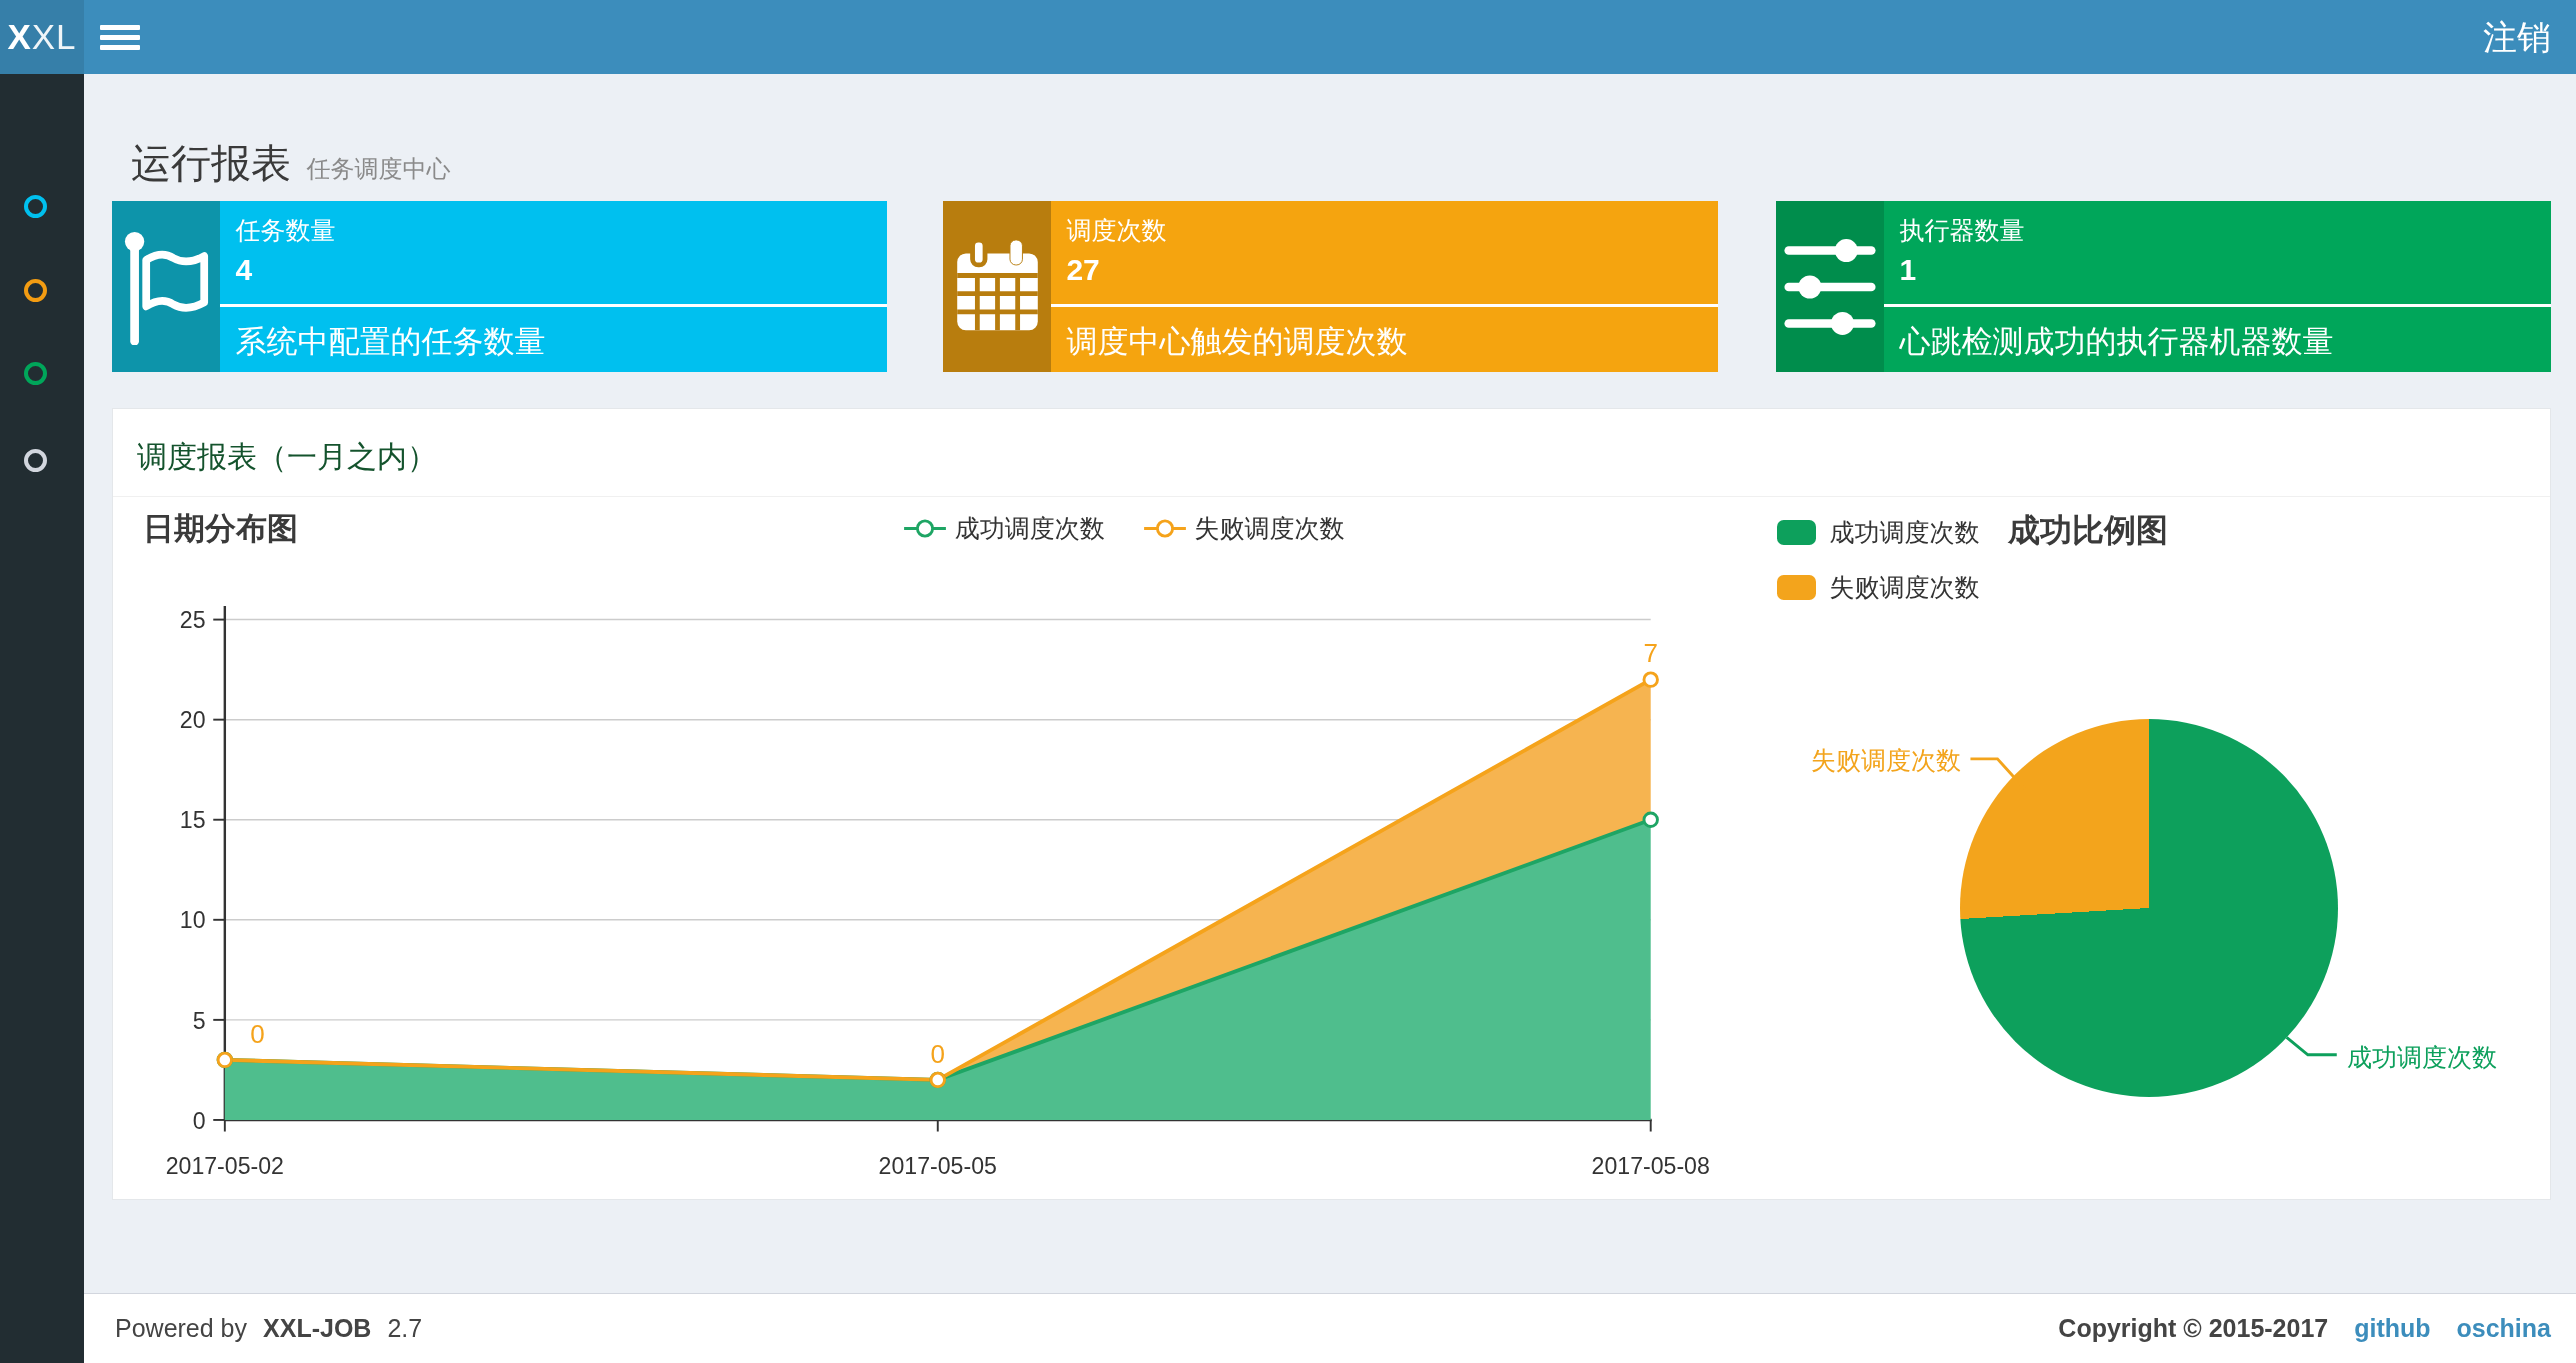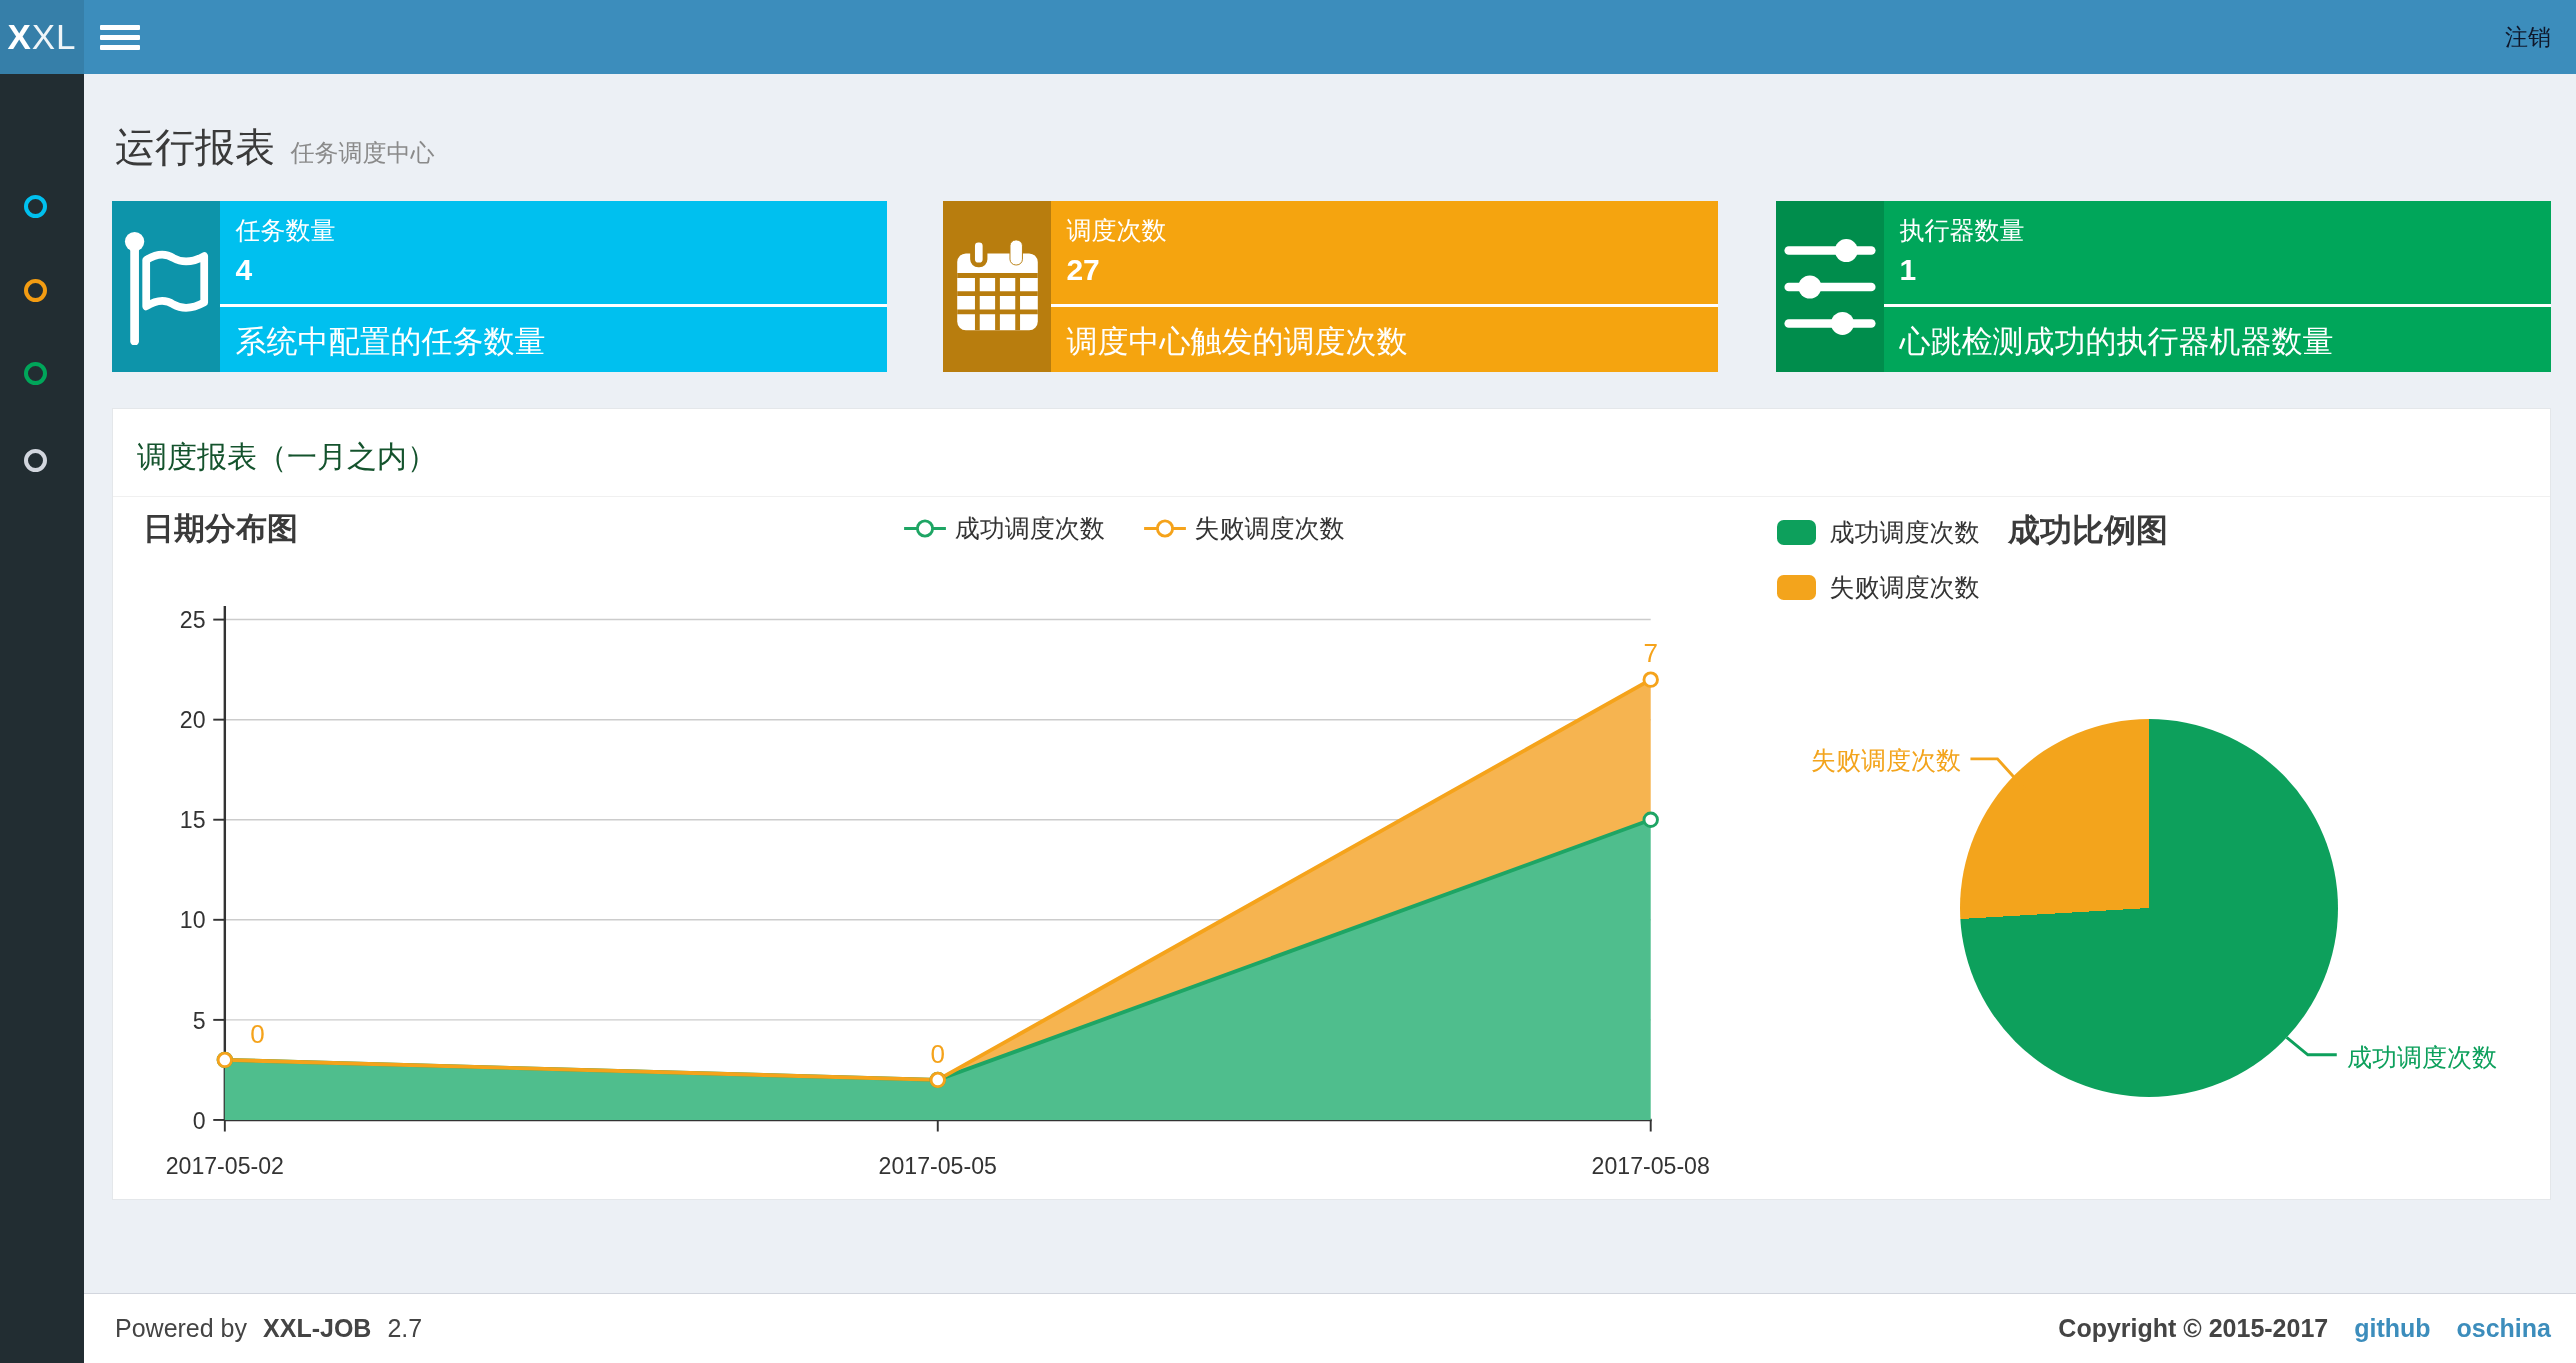--- a/index.html
+++ b/index.html
@@ -8,21 +8,21 @@
   .abs{position:absolute;}
 
   
   .navbar{left:0;top:0;width:2576px;height:74px;background:var(--navbar-bg,#3c8dbc);}
   .logo{left:0;top:0;width:84px;height:74px;background:var(--logo-bg,#367fa9);color:#fff;
         display:flex;align-items:center;justify-content:center;font-size:35px;letter-spacing:1px;}
   .logo b{font-weight:bold;}
   .logo span{font-weight:normal;opacity:.92;}
   .hamburger{left:100px;top:25px;width:40px;height:25px;display:flex;flex-direction:column;justify-content:space-between;cursor:pointer;}
   .hamburger i{display:block;height:4.8px;background:#fff;border-radius:1px;}
-  .logout{right:0;top:0;height:74px;line-height:74px;padding:0 25px;color:#0f172a;font-size:23px;cursor:pointer;}
+  .logout{right:0;top:0;height:74px;line-height:74px;padding:0 25px;color:#ffffff;font-size:34px;cursor:pointer;}
 
   
   .sidebar{left:0;top:74px;width:84px;height:1289px;background:var(--sidebar-bg,#222d32);}
   .side-dot{position:absolute;left:24px;width:23px;height:23px;border:4.8px solid #fff;border-radius:50%;box-sizing:border-box;cursor:pointer;}
 
   
   .page-title{left:115px;top:120px;font-size:40px;color:var(--text-dark,#3a3a3a);}
   .page-subtitle{font-size:24px;color:var(--text-gray,#8a8a8a);margin-left:15.4px;}
 
   
@@ -87,21 +87,21 @@
     <div class="abs logout">注销</div>
   </header>
 
   <aside class="abs sidebar">
     <span class="side-dot" style="top: 121px; border-color: rgb(0, 192, 239);"></span>
     <span class="side-dot" style="top: 205px; border-color: rgb(243, 156, 18);"></span>
     <span class="side-dot" style="top: 288px; border-color: rgb(0, 166, 90);"></span>
     <span class="side-dot" style="top: 375px; border-color: rgb(210, 214, 222);"></span>
   </aside>
 
-  <h1 class="abs page-title" style="margin:0;font-weight:normal">
+  <h1 class="abs page-title" style="margin:16px;font-weight:normal">
     <span>运行报表</span><span class="page-subtitle">任务调度中心</span>
   </h1>
 
   <div class="abs stat-box" style="left: 112px; background: rgb(0, 192, 239);">
     <div class="stat-icon-area" style="background: rgb(13, 148, 170);">
       <svg width="89" height="116" viewBox="0 0 92 120">
         <circle cx="13" cy="13" r="10" fill="#fff"></circle>
         <line x1="13" y1="22" x2="13" y2="116" stroke="#fff" stroke-width="9" stroke-linecap="round"></line>
         <path d="M25,32 Q41,22 53,30 Q67,38 85,28 L85,76 Q67,86 53,78 Q41,70 25,80 Z" fill="none" stroke="#fff" stroke-width="8" stroke-linejoin="round"></path>
       </svg>

